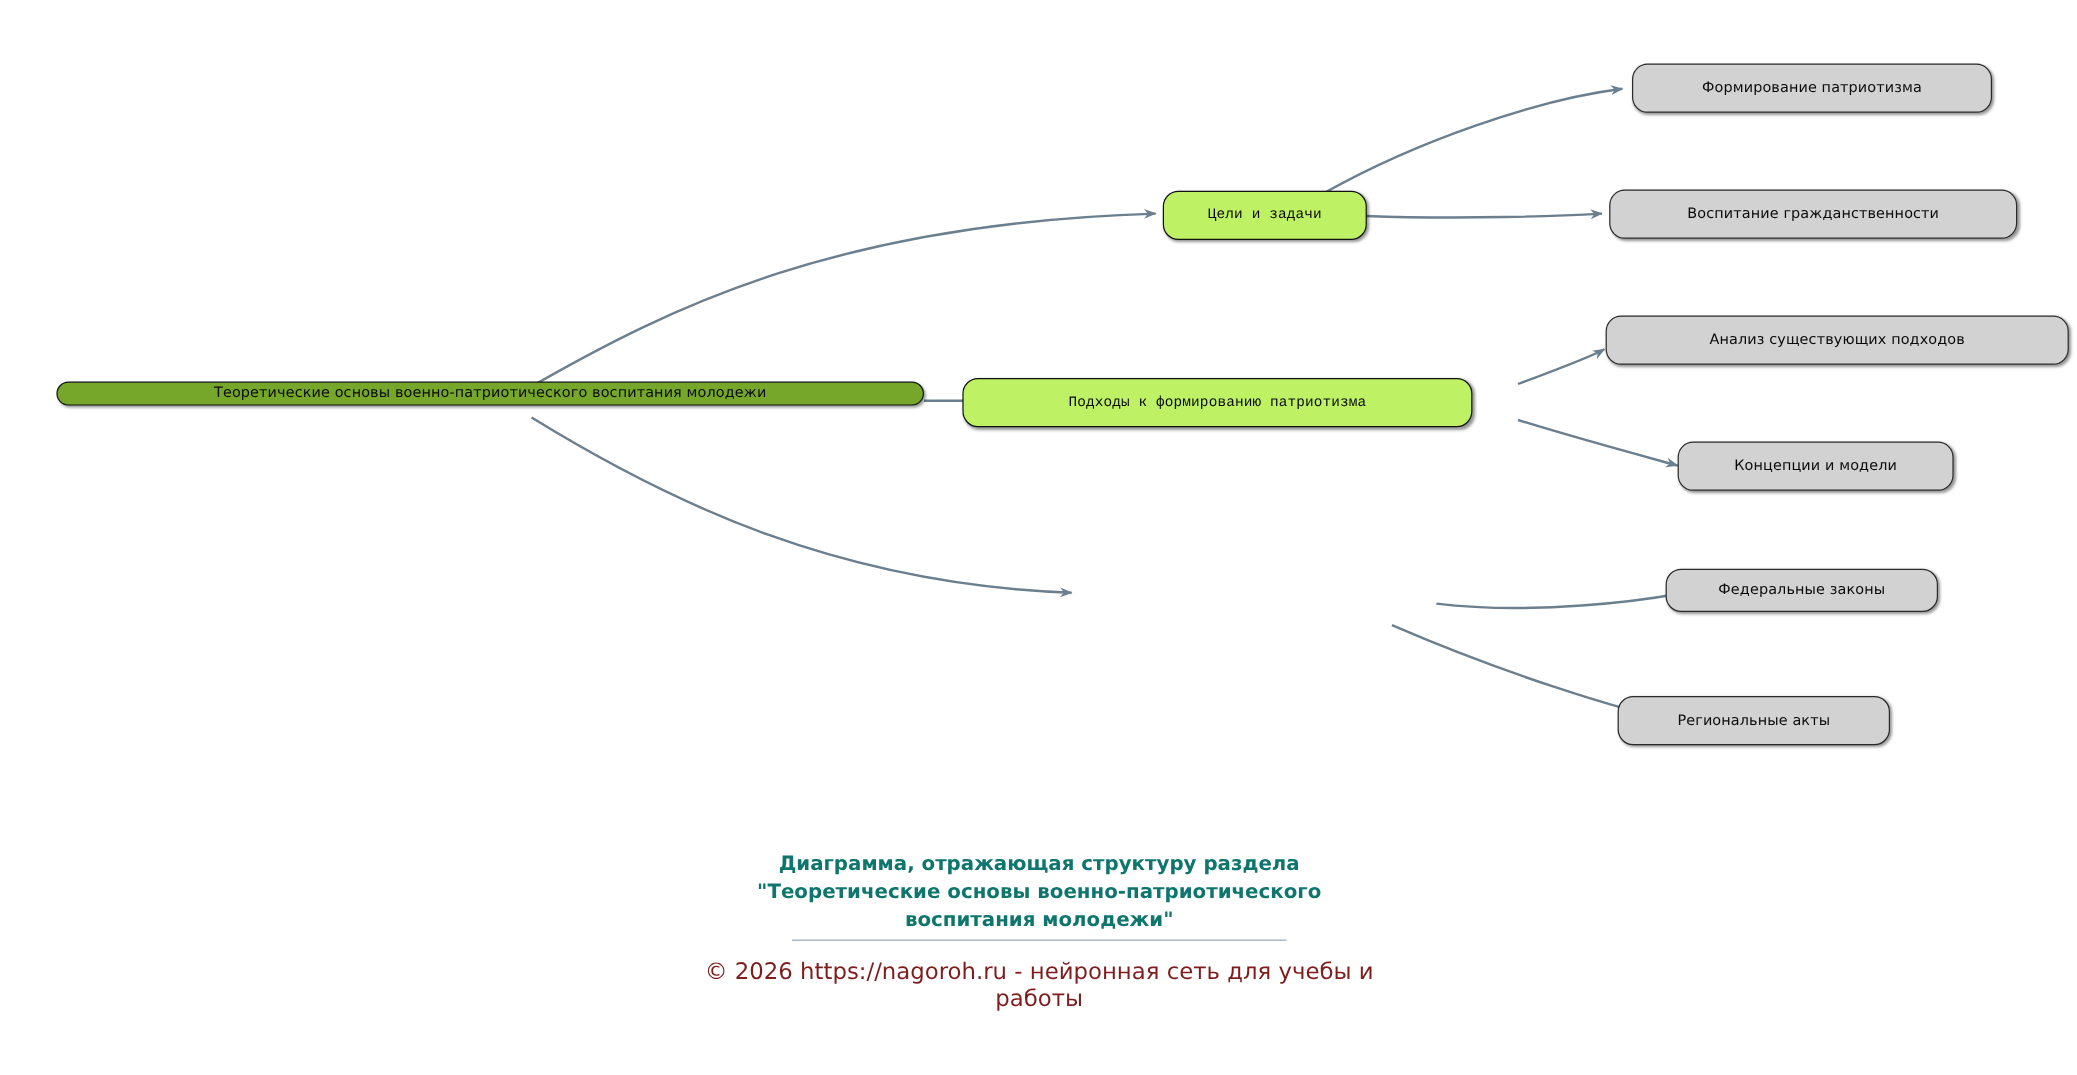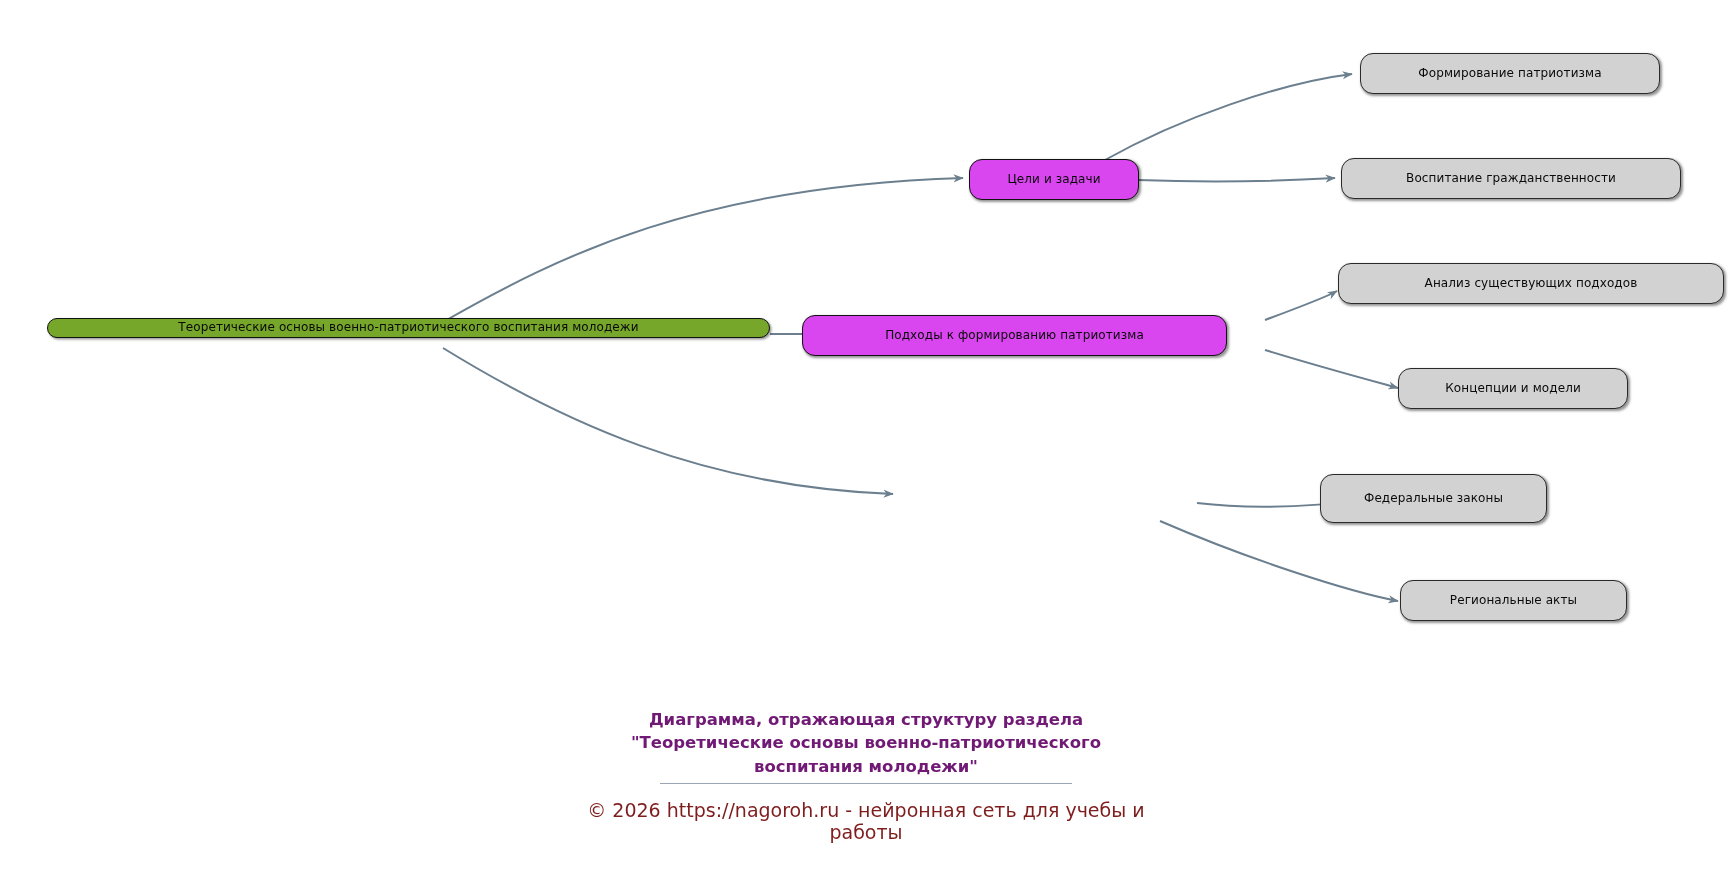--- a/index.html
+++ b/index.html
@@ -42,30 +42,31 @@
     color: #0a0a0a;
     white-space: nowrap;
     letter-spacing: 0.1px;
     box-shadow: 1.5px 1.5px 2.5px rgba(0,0,0,0.42);
     font-family: "DejaVu Sans", sans-serif;
   }
   .node-root {
     background: #76a72a;
   }
   .node-branch {
-    background: #d946ef;
+    background: #bef264;
+    font-family: Liberation Mono, monospace;
   }
   .node-leaf {
     background: #d2d2d2;
     border-color: #2a2a2a;
   }
   .caption {
     position: absolute;
     text-align: center;
-    color: #701a75;
+    color: #0f766e;
     font-weight: bold;
     font-size: 16.5px;
     line-height: 1.42;
     font-family: "DejaVu Sans", sans-serif;
   }
   .caption-rule {
     position: absolute;
     border-top: 1.2px solid #9aa6b4;
   }
   .footer {
@@ -129,25 +130,25 @@
   </div>
 
   <div class="node node-leaf" style="left:1338px; top:263px; width:386px; height:41px;">
     <span>Анализ существующих подходов</span>
   </div>
 
   <div class="node node-leaf" style="left:1398px; top:368px; width:230px; height:41px;">
     <span>Концепции и модели</span>
   </div>
 
-  <div class="node node-leaf" style="left:1320px; top:474px; width:227px; height:49px;text-align:center;">
+  <div class="node node-leaf" style="left:1388px; top:474px; width:227px; height:36px;text-align:center;">
     <span>Федеральные законы</span>
   </div>
 
-  <div class="node node-leaf" style="left:1400px; top:580px; width:227px; height:41px;">
+  <div class="node node-leaf" style="left:1348px; top:580px; width:227px; height:41px;">
     <span>Региональные акты</span>
   </div>
 
   <div class="caption" style="left:566px; top:708px; width:600px;">
     <div>Диаграмма, отражающая структуру раздела</div>
     <div>"Теоретические основы военно-патриотического</div>
     <div>воспитания молодежи"</div>
   </div>
 
   <div class="caption-rule" style="left:660px; top:783px; width:412px;"></div>

